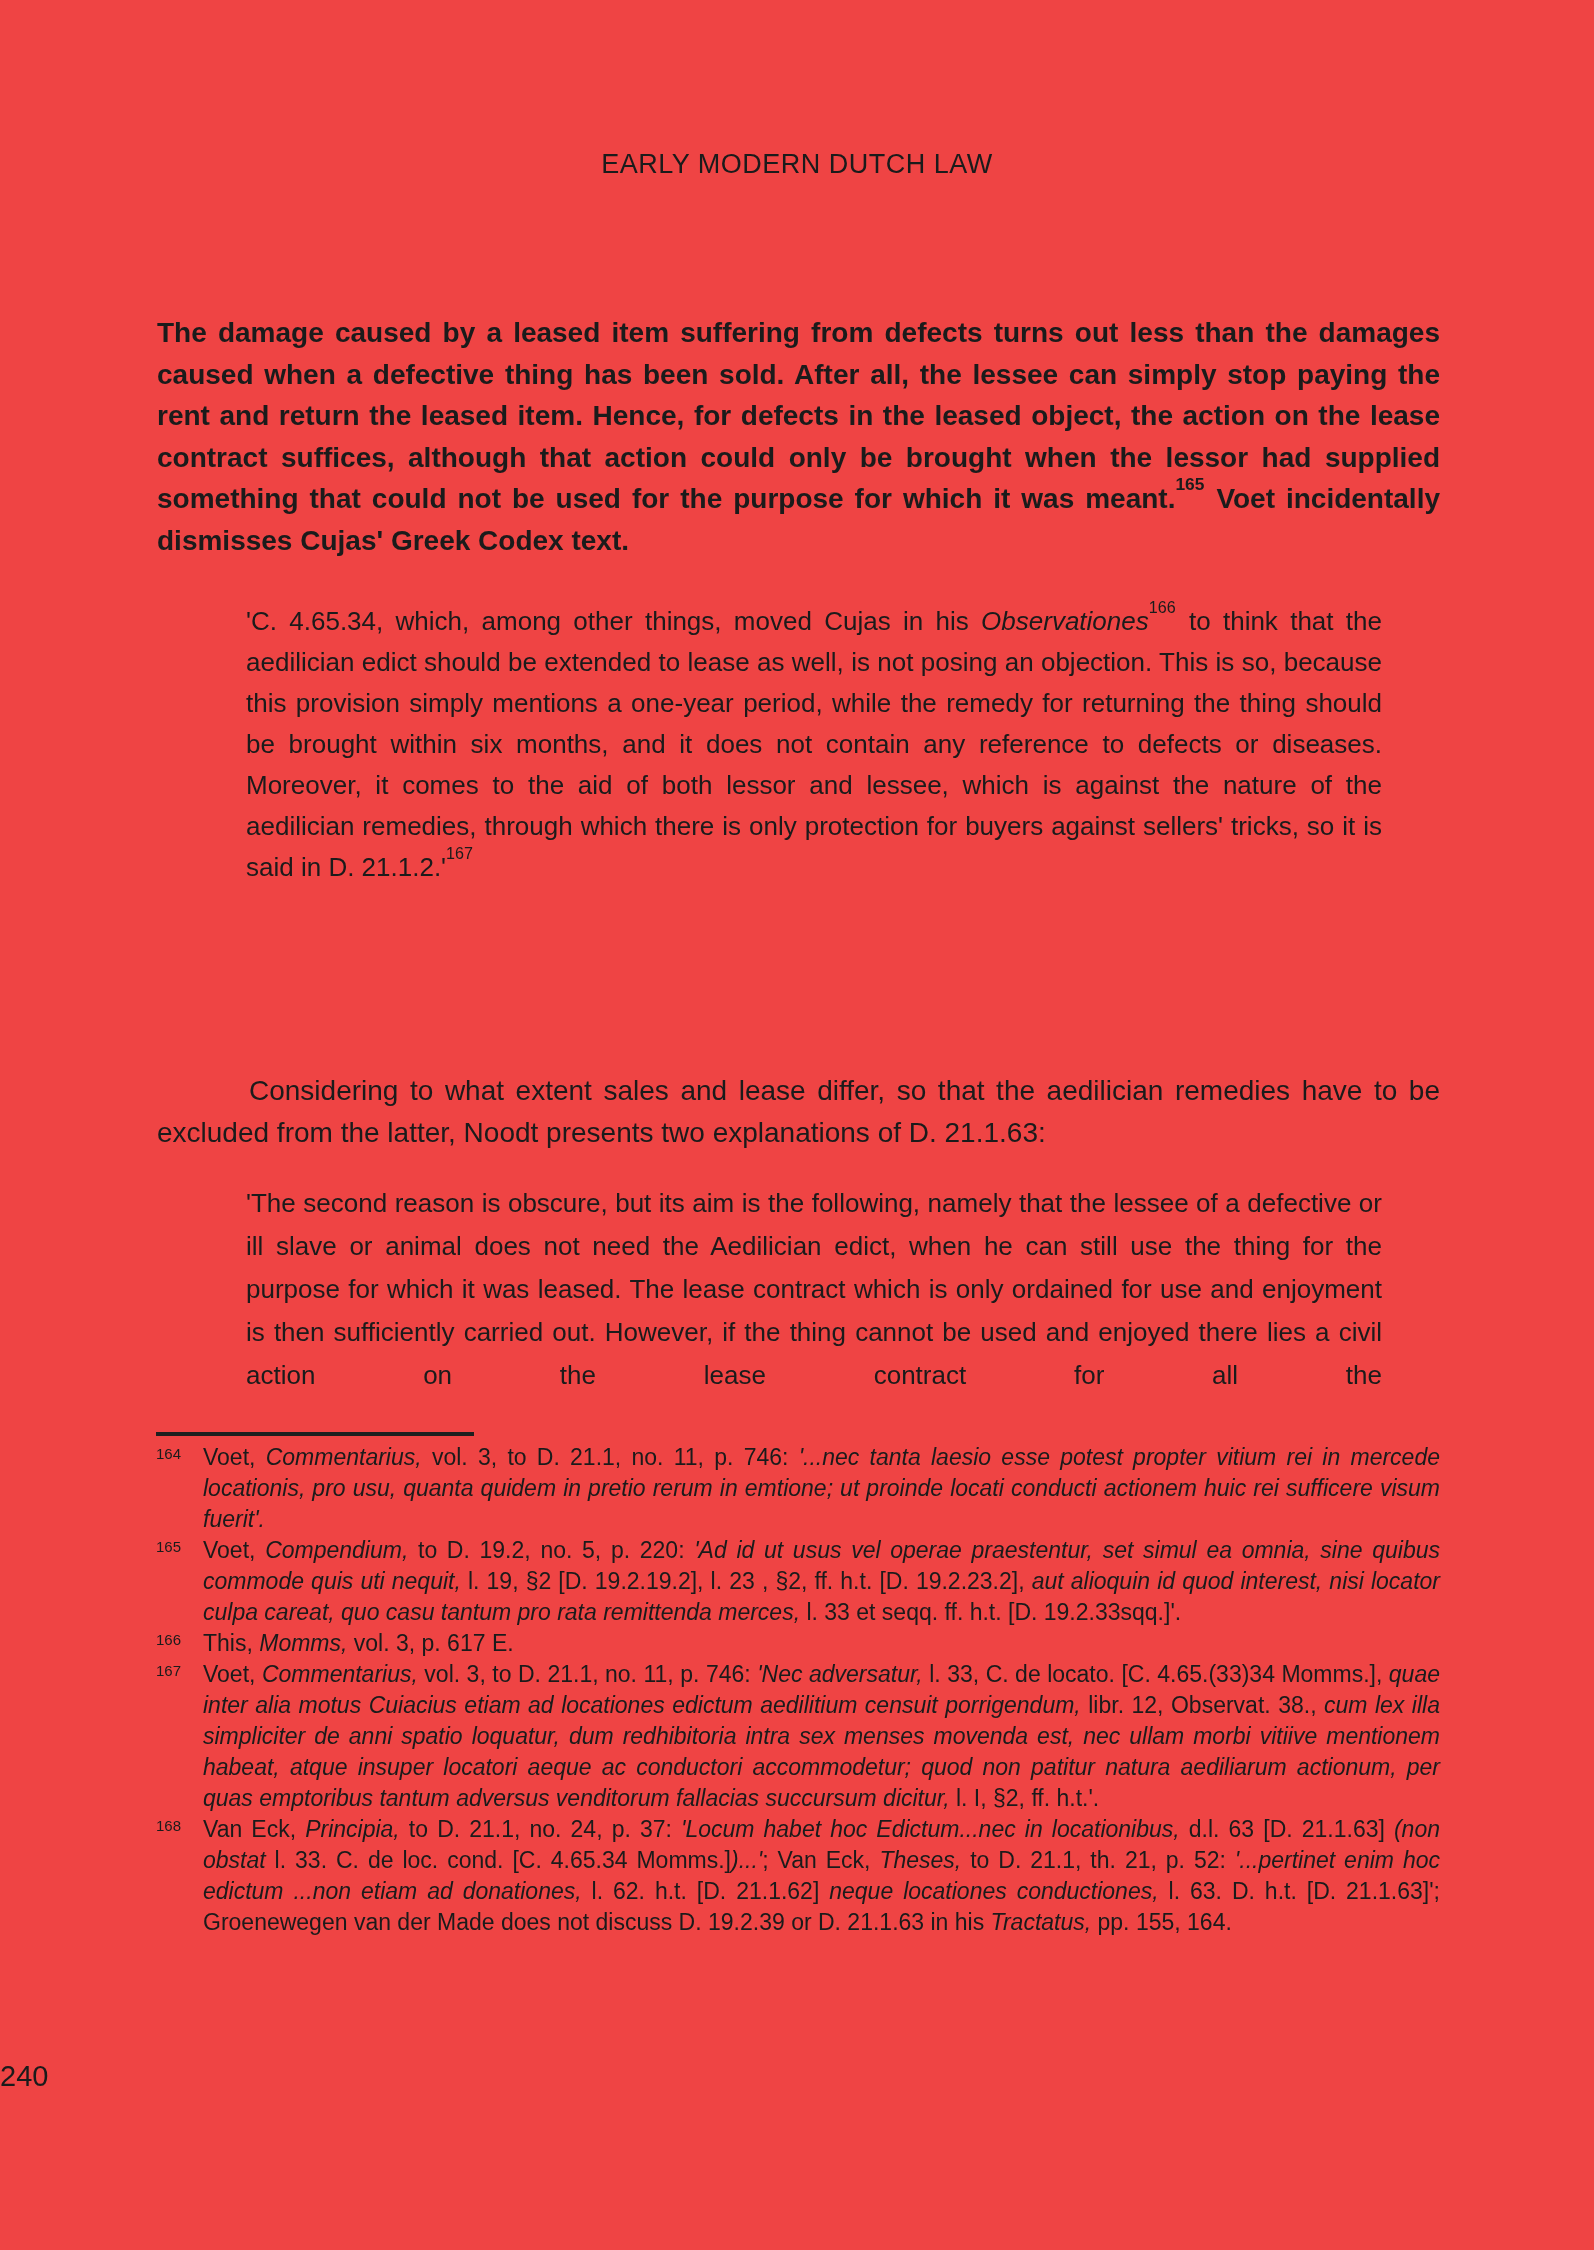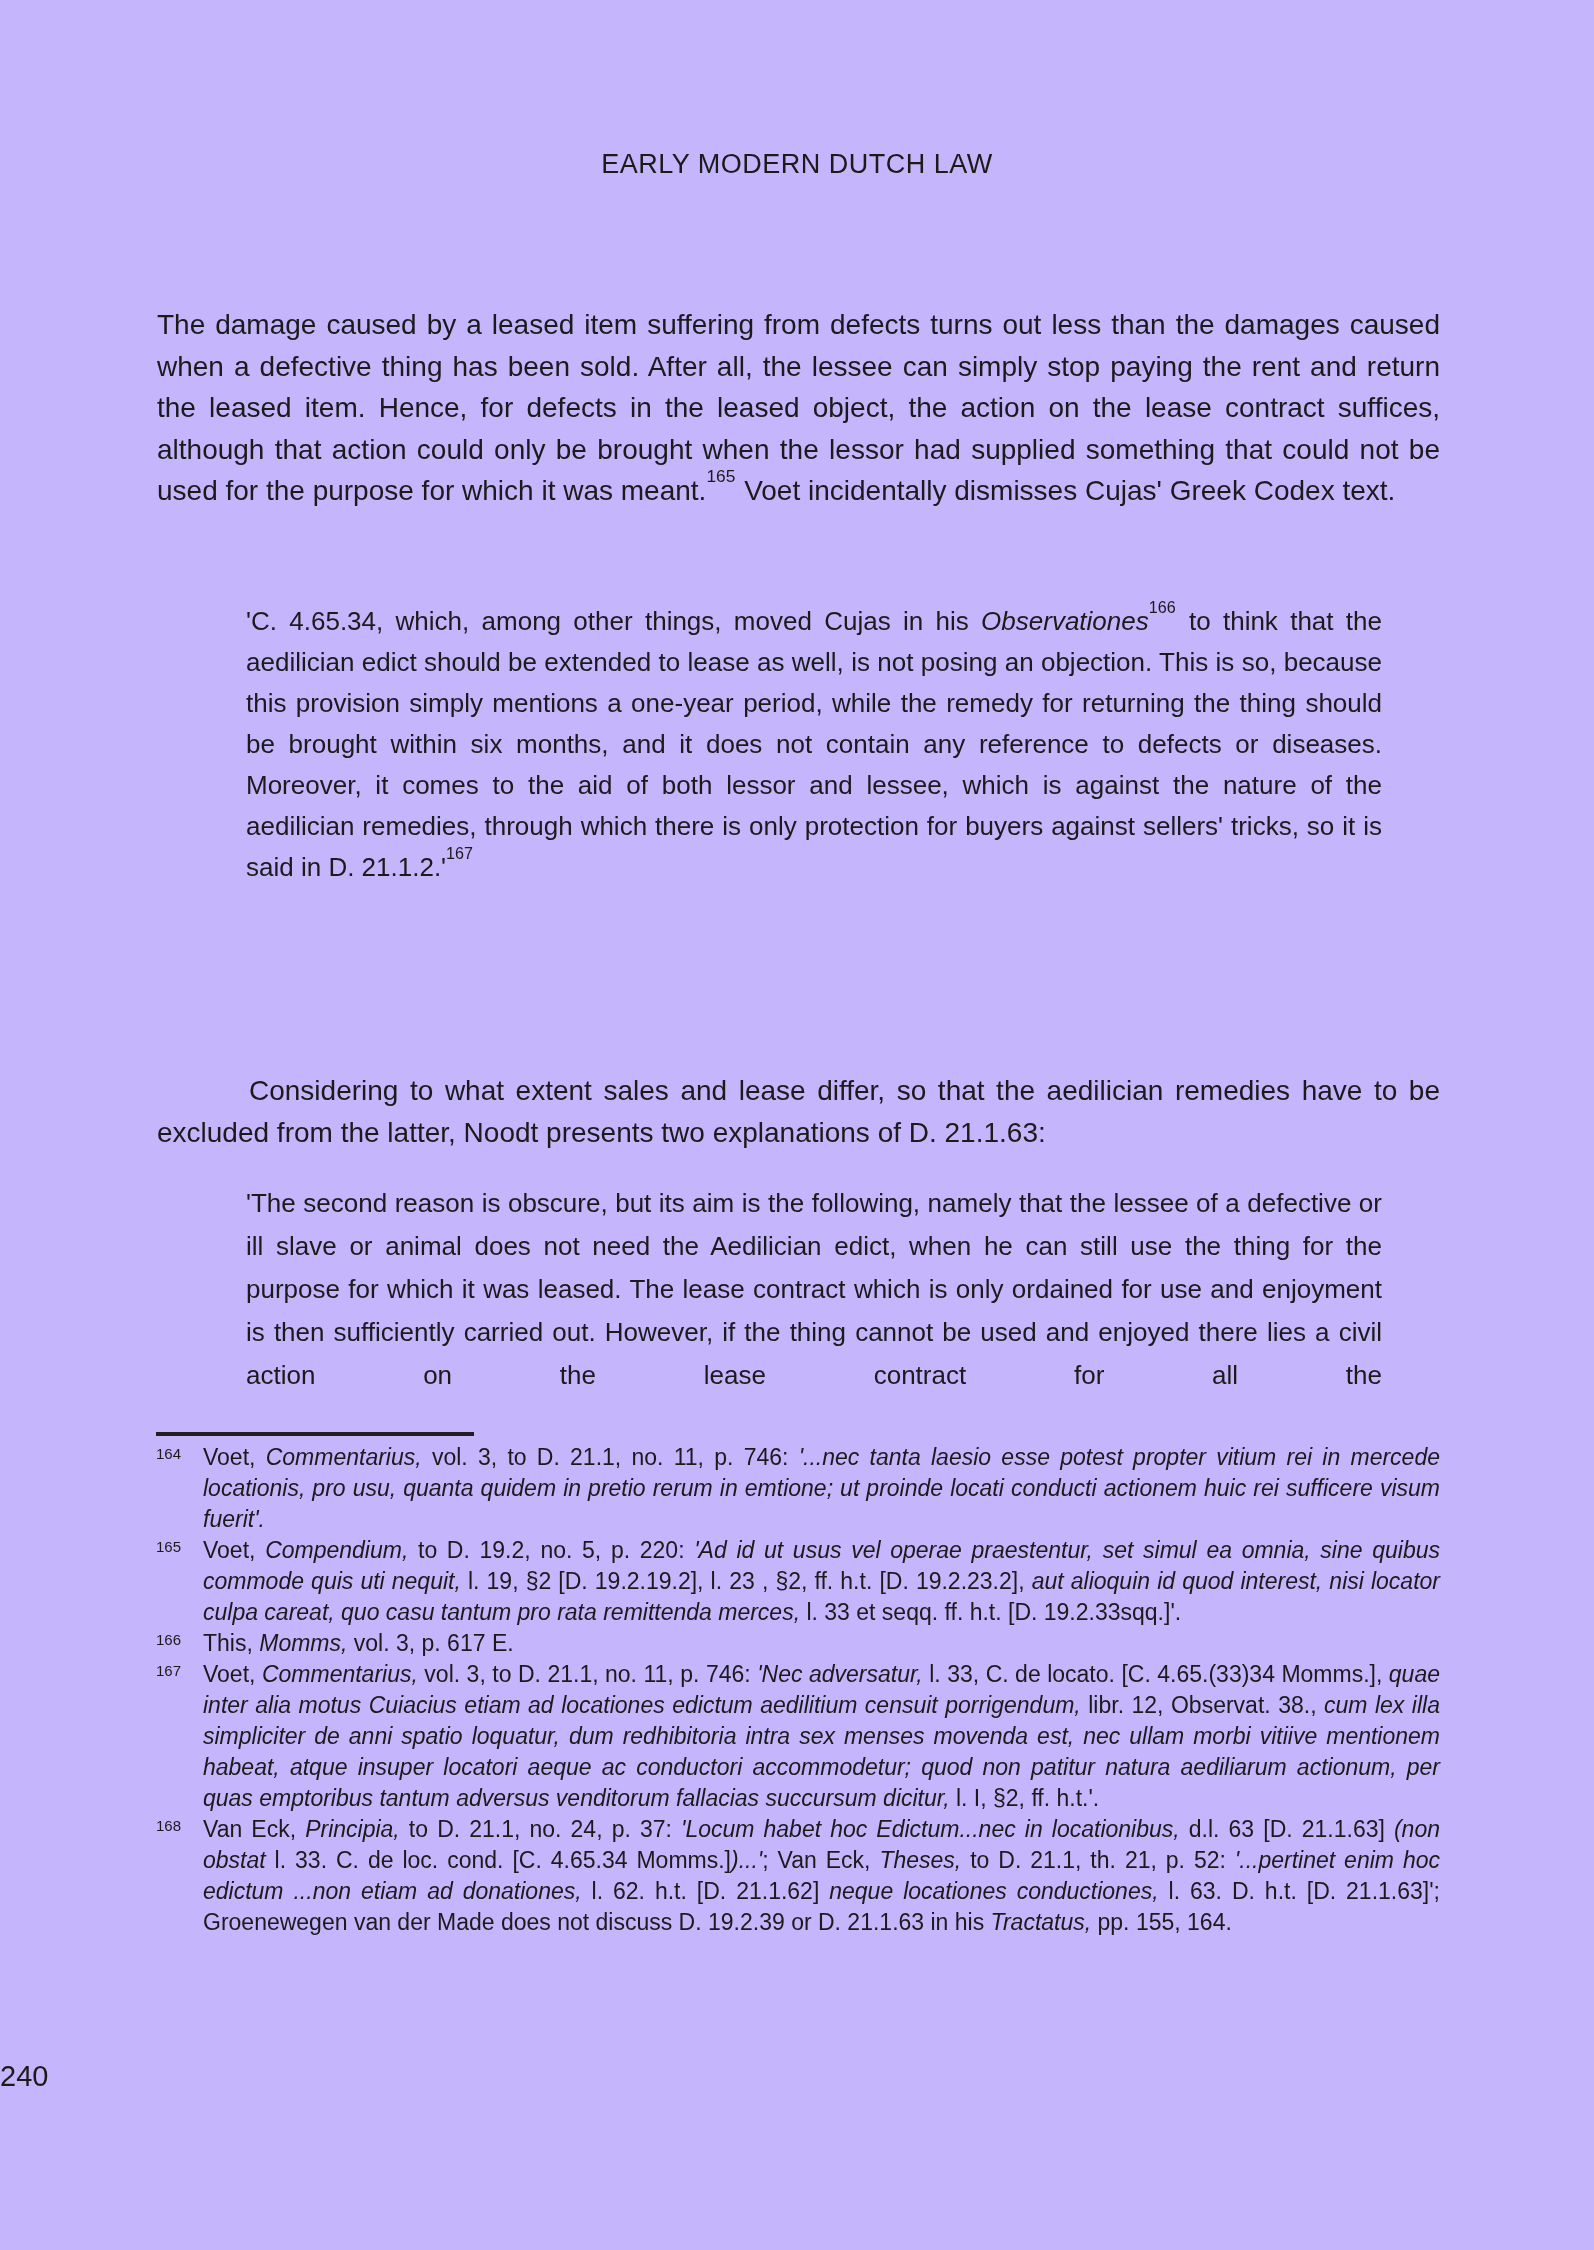--- a/index.html
+++ b/index.html
@@ -1,31 +1,31 @@
 <!DOCTYPE html>
 <html><head>
 <meta charset="utf-8">
 <style>
   * { margin:0; padding:0; box-sizing:border-box; }
   html,body { background:#ffffff; }
   .page {
     position:relative; width:1594px; height:2250px;
-    background:#c4b5fd; color:#1b1b1b; overflow:hidden;
+    background:#ef4444; color:#1b1b1b; overflow:hidden;
     font-family:"Liberation Sans","DejaVu Sans",sans-serif;
   }
   .page-header {
     position:absolute; top:151px; left:0; width:100%;
     text-align:center; font-size:27px; line-height:27px;
     letter-spacing:0.5px;
   }
   .block { position:absolute; text-align:justify; }
   .quote  { left:246px; width:1136px; font-size:26px; line-height:41px; }
   .bodypar{ left:157px; width:1283px; font-size:28px; line-height:41.5px; }
   .q1 { top:214px; }
-  .p1 { top:304px; }
+  .p1 { top:312px;font-weight:bold; }
   .q2 { top:601px; }
   .p2 { top:941px;  text-indent:92px; }
   .p3 { top:1070px; text-indent:92px; }
   .q3 { top:1182px; line-height:43px; text-align-last:justify; }
   .fn-separator {
     position:absolute; top:1432px; left:156px;
     width:318px; height:4px; background:#1f1f1f;
   }
   .footnotes {
     position:absolute; top:1442px; left:156px; width:1284px;

